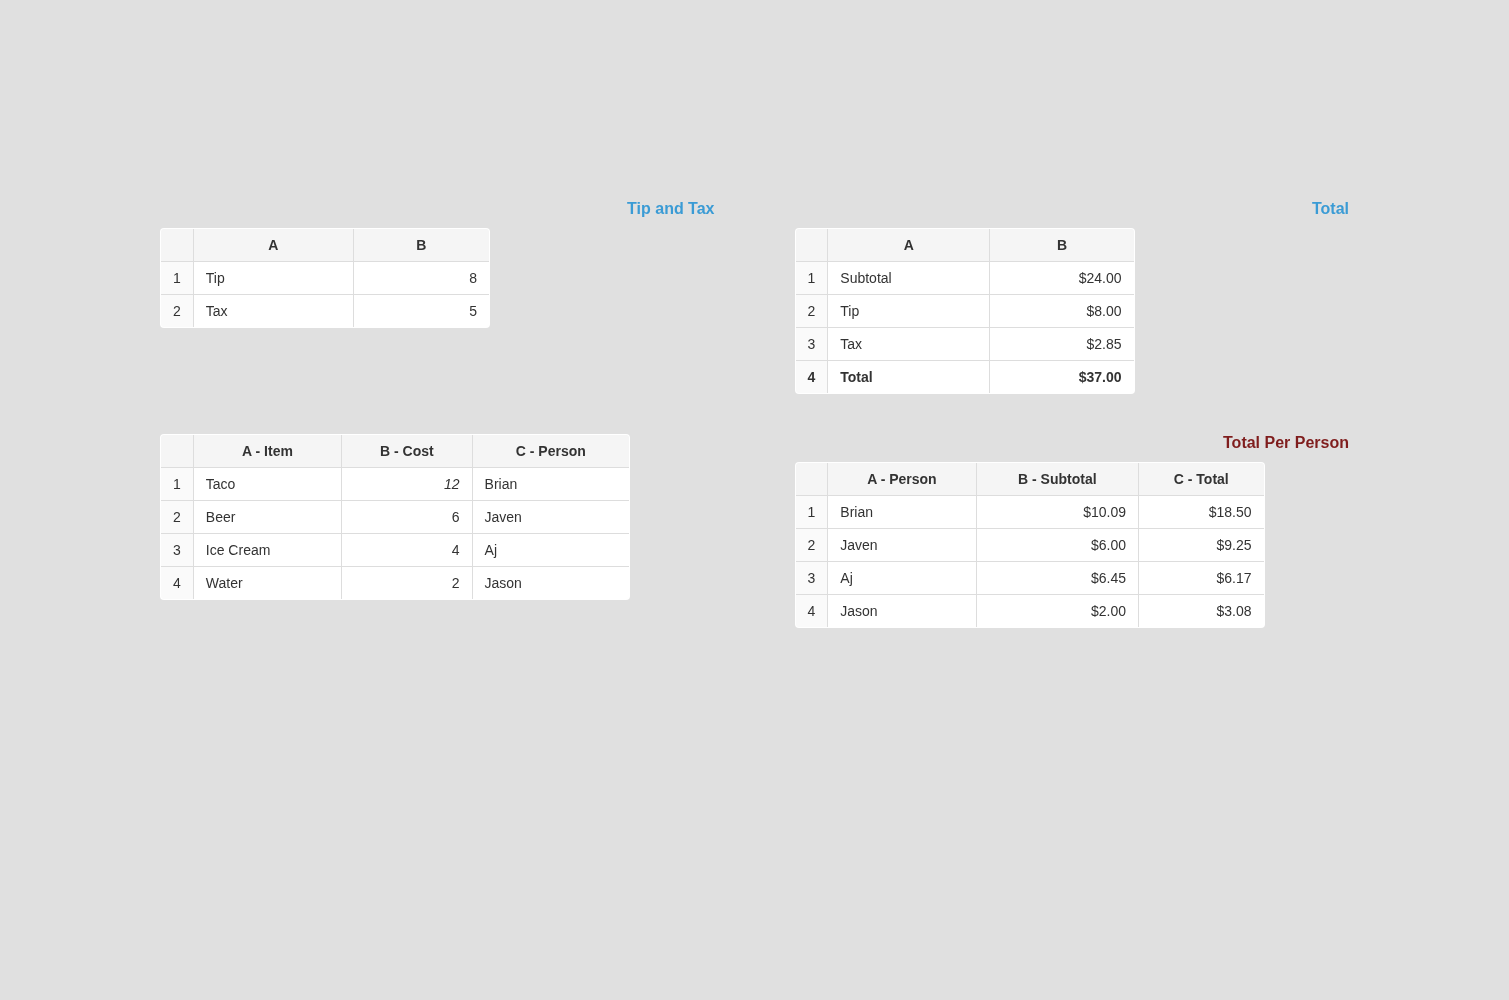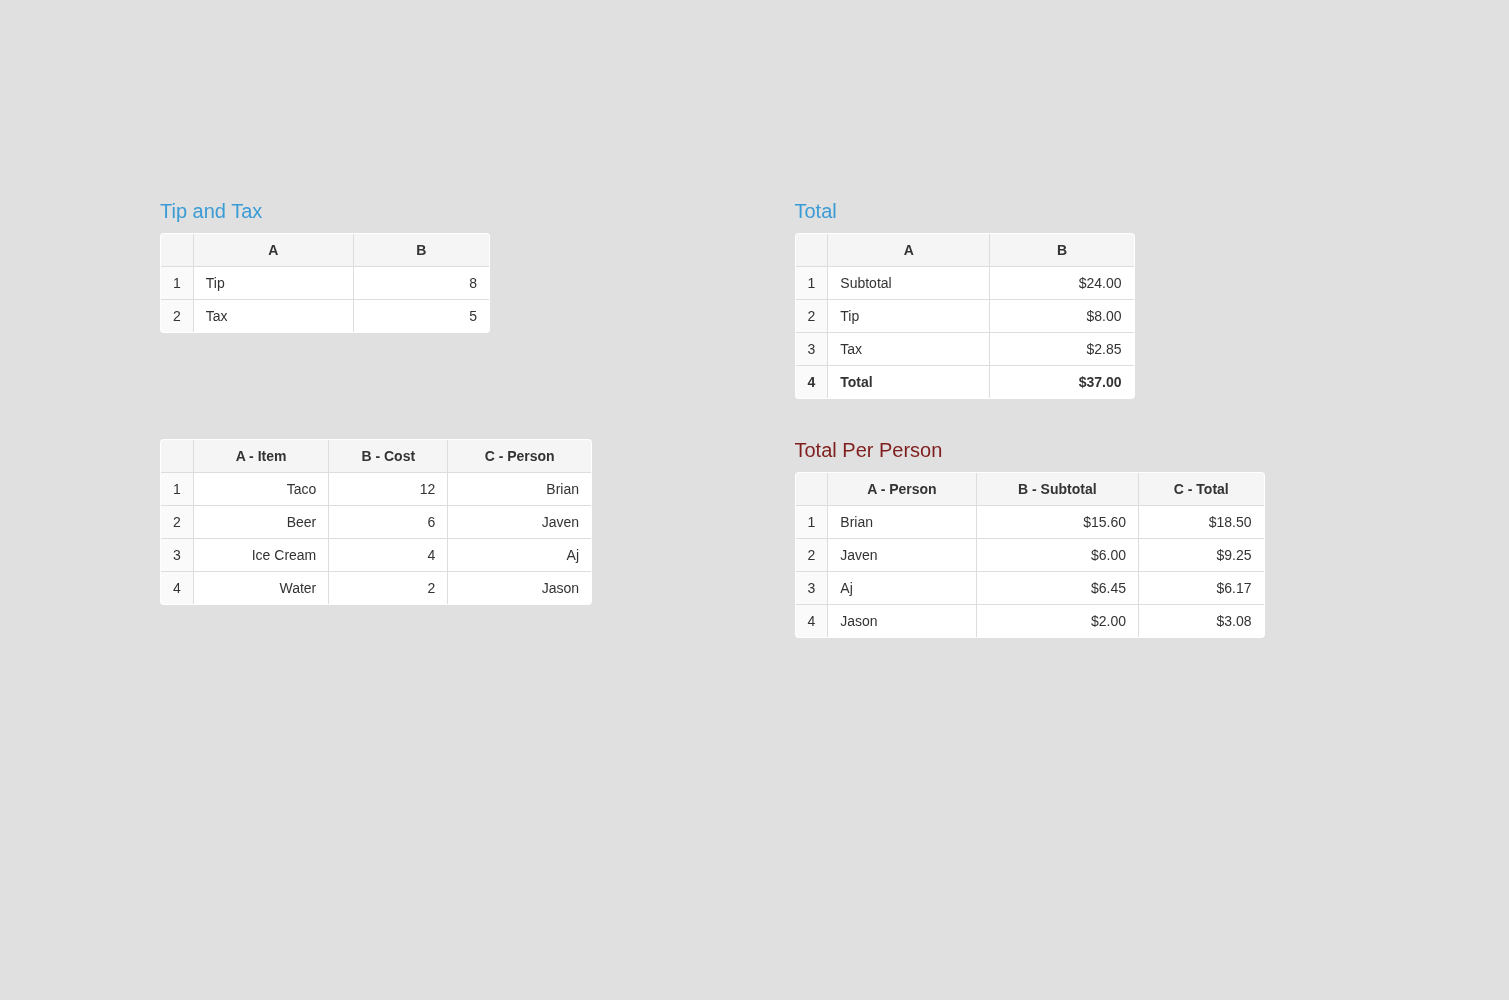--- a/index.html
+++ b/index.html
@@ -16,24 +16,25 @@
       grid-template-columns: 1fr 1fr;
       gap: 40px 80px;
       padding: 200px 160px 200px 160px;
     }
 
     .section {
       background: transparent;
     }
 
     .section-title {
-      font-size: 20px;
-      font-weight: 400;
+      font-size: 16px;
+      font-weight: 700;
       color: #3a9bd5;
       margin-bottom: 10px;
+      text-align: right;
     }
 
     .section-title.dark {
       color: #7f1d1d;
     }
 
     .spreadsheet-table {
       background: white;
       border-radius: 4px;
       border: 1px solid #ccc;
@@ -71,21 +72,20 @@
       width: 160px;
     }
 
     .col-b-num {
       text-align: right;
       color: #333;
     }
 
     .col-b-blue {
       color: #3a9bd5;
-      text-align: right;
     }
 
     .bold-row td {
       font-weight: 700;
     }
 
     
     .receipt-table {
       width: 480px;
     }
@@ -159,34 +159,34 @@
           <tr class="bold-row">
       <td class="row-num">4</td>
       <td>Total</td>
       <td class="col-b-num">$37.00</td>
     </tr>
         </tbody>
     </table>
   </div>
 
   <div class="section">
-    <table class="spreadsheet-table receipt-table" style="width:432px;">
+    <table class="spreadsheet-table receipt-table" style="width:470px;">
       <thead>
         <tr>
           <th class="header-row-num"></th>
           <th>A - Item</th>
           <th>B - Cost</th>
           <th>C - Person</th>
         </tr>
       </thead>
       <tbody id="receipt-body">
       <tr>
       <td class="row-num">1</td>
       <td class="col-b-blue">Taco</td>
-      <td class="col-b-num col-b-blue" style="">12</td>
+      <td class="col-b-num col-b-blue" style="font-style:italic;">12</td>
       <td class="col-b-blue">Brian</td>
     </tr>
           <tr>
       <td class="row-num">2</td>
       <td class="col-b-blue">Beer</td>
       <td class="col-b-num col-b-blue" style="text-align:right;">6</td>
       <td class="col-b-blue">Javen</td>
     </tr>
           <tr>
       <td class="row-num">3</td>
@@ -212,21 +212,21 @@
           <th class="header-row-num"></th>
           <th>A - Person</th>
           <th>B - Subtotal</th>
           <th>C - Total</th>
         </tr>
       </thead>
       <tbody id="per-person-body">
       <tr>
       <td class="row-num">1</td>
       <td>Brian</td>
-      <td class="col-b-num">$15.60</td>
+      <td class="col-b-num">$10.09</td>
       <td class="col-b-num">$18.50</td>
     </tr>
           <tr>
       <td class="row-num">2</td>
       <td>Javen</td>
       <td class="col-b-num">$6.00</td>
       <td class="col-b-num">$9.25</td>
     </tr>
           <tr>
       <td class="row-num">3</td>

